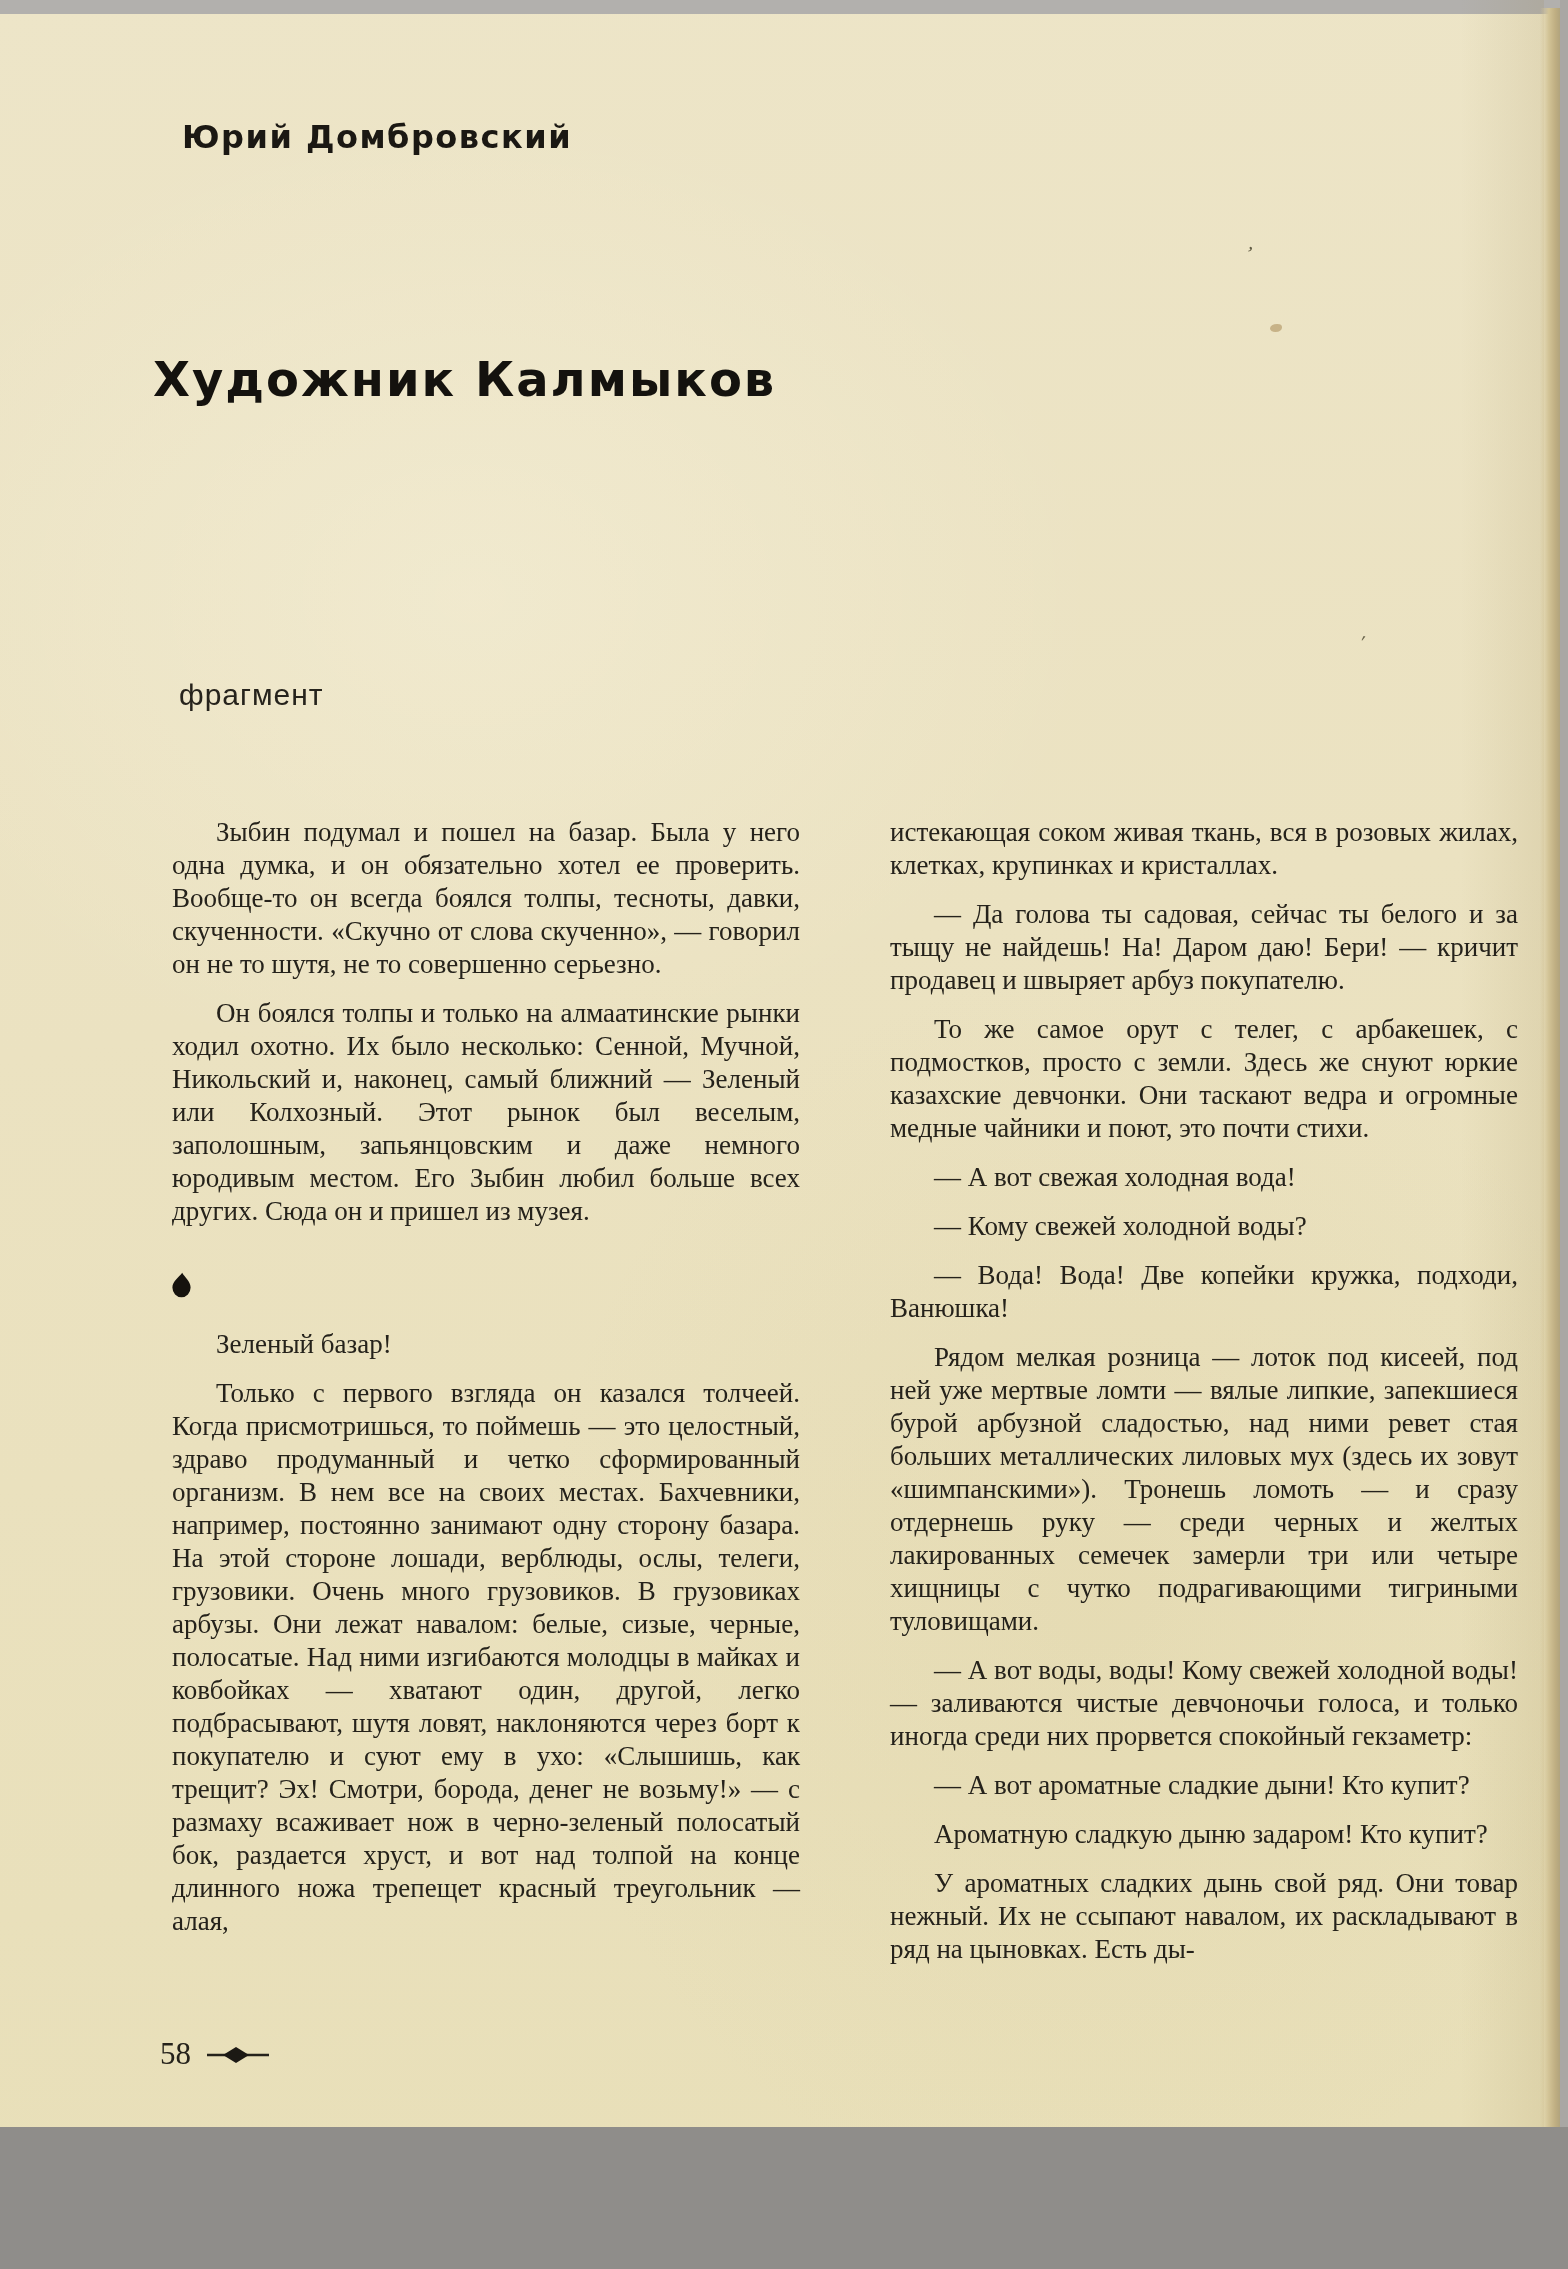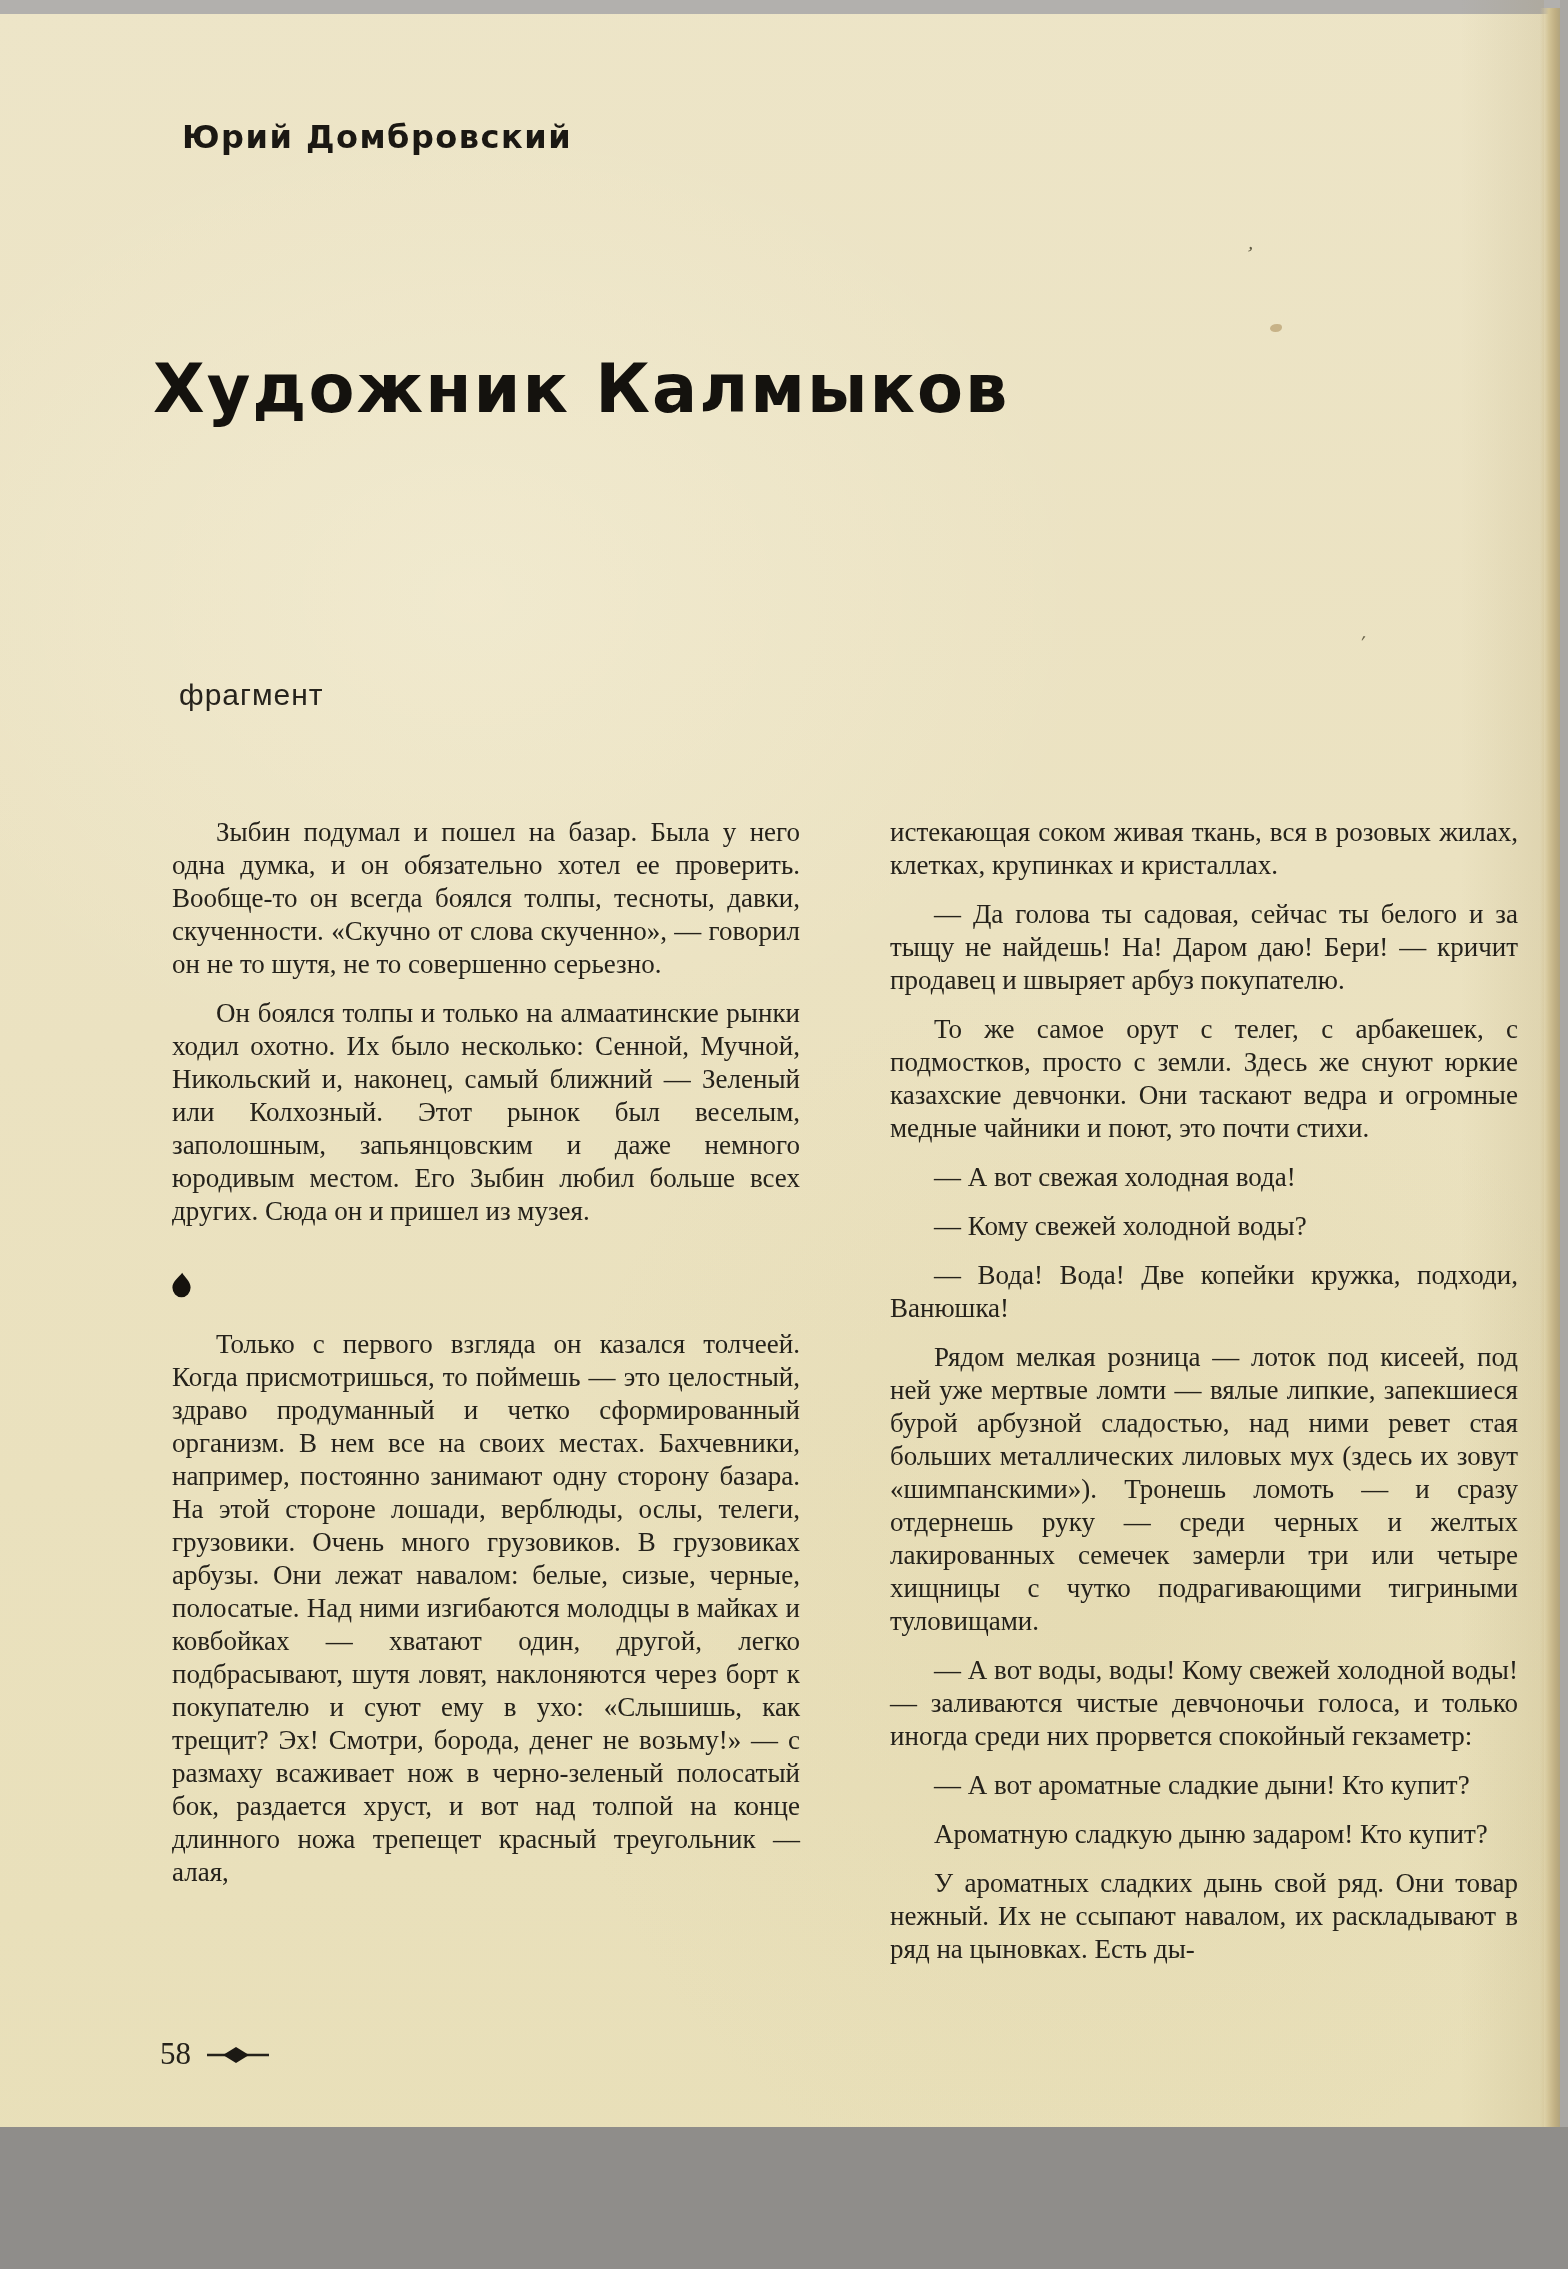--- a/index.html
+++ b/index.html
@@ -25,21 +25,21 @@
 
   
   .author{
     position:absolute;left:182px;top:120px;
     font-family:"DejaVu Sans", sans-serif;font-weight:bold;
     font-size:32px;letter-spacing:1.5px;color:#1b1813;line-height:1.1;
   }
   .title{
     position:absolute;left:153px;top:354px;margin:0;
     font-family:"DejaVu Sans", sans-serif;font-weight:bold;
-    font-size:67px;letter-spacing:2px;color:#14120e;line-height:1.05;
+    font-size:48px;letter-spacing:2px;color:#14120e;line-height:1.05;
     white-space:nowrap;
   }
   .genre{
     position:absolute;left:179px;top:678px;
     font-family:"Liberation Sans", sans-serif;font-weight:normal;
     font-size:30px;color:#26231c;letter-spacing:1px;
   }
 
   
   .col{
@@ -91,20 +91,21 @@
   <div class="genre">фрагмент</div>
 
   <div class="col col-left">
       <p>Зыбин подумал и пошел на базар. Была у него одна думка, и он обязательно хотел ее проверить. Вообще-то он всегда боялся толпы, тесноты, давки, скученности. «Скучно от слова скученно», — говорил он не то шутя, не то совершенно серьезно.</p>
       <p>Он боялся толпы и только на алмаатинские рынки ходил охотно. Их было несколько: Сенной, Мучной, Никольский и, наконец, самый ближний — Зеленый или Колхозный. Этот рынок был веселым, заполошным, запьянцовским и даже немного юродивым местом. Его Зыбин любил больше всех других. Сюда он и пришел из музея.</p>
       <div class="separator">
         <svg width="19" height="26" viewBox="0 0 19 26" xmlns="http://www.w3.org/2000/svg">
           <path d="M10.2 0.8 C 12.6 5.2, 18.6 9.4, 18.6 15.6 A 9.1 9.6 0 1 1 0.4 15.6 C 0.4 9.4, 7 5.2, 10.2 0.8 Z" fill="#16130e"></path>
         </svg>
       </div>
+      <p>Зеленый базар!</p>
       <p class="runon">Только с первого взгляда он казался толчеей. Когда присмотришься, то поймешь — это целостный, здраво продуманный и четко сформированный организм. В нем все на своих местах. Бахчевники, например, постоянно занимают одну сторону базара. На этой стороне лошади, верблюды, ослы, телеги, грузовики. Очень много грузовиков. В грузовиках арбузы. Они лежат навалом: белые, сизые, черные, полосатые. Над ними изгибаются молодцы в майках и ковбойках — хватают один, другой, легко подбрасывают, шутя ловят, наклоняются через борт к покупателю и суют ему в ухо: «Слышишь, как трещит? Эх! Смотри, борода, денег не возьму!» — с размаху всаживает нож в черно-зеленый полосатый бок, раздается хруст, и вот над толпой на конце длинного ножа трепещет красный треугольник — алая,</p>
     </div>
   <div class="col col-right">
       <p class="noindent">истекающая соком живая ткань, вся в розовых жилах, клетках, крупинках и кристаллах.</p>
       <p>— Да голова ты садовая, сейчас ты белого и за тыщу не найдешь! На! Даром даю! Бери! — кричит продавец и швыряет арбуз покупателю.</p>
       <p>То же самое орут с телег, с арбакешек, с подмостков, просто с земли. Здесь же снуют юркие казахские девчонки. Они таскают ведра и огромные медные чайники и поют, это почти стихи.</p>
       <p>— А вот свежая холодная вода!</p>
       <p>— Кому свежей холодной воды?</p>
       <p>— Вода! Вода! Две копейки кружка, подходи, Ванюшка!</p>
       <p>Рядом мелкая розница — лоток под кисеей, под ней уже мертвые ломти — вялые липкие, запекшиеся бурой арбузной сладостью, над ними ревет стая больших металлических лиловых мух (здесь их зовут «шимпанскими»). Тронешь ломоть — и сразу отдернешь руку — среди черных и желтых лакированных семечек замерли три или четыре хищницы с чутко подрагивающими тигриными туловищами.</p>

